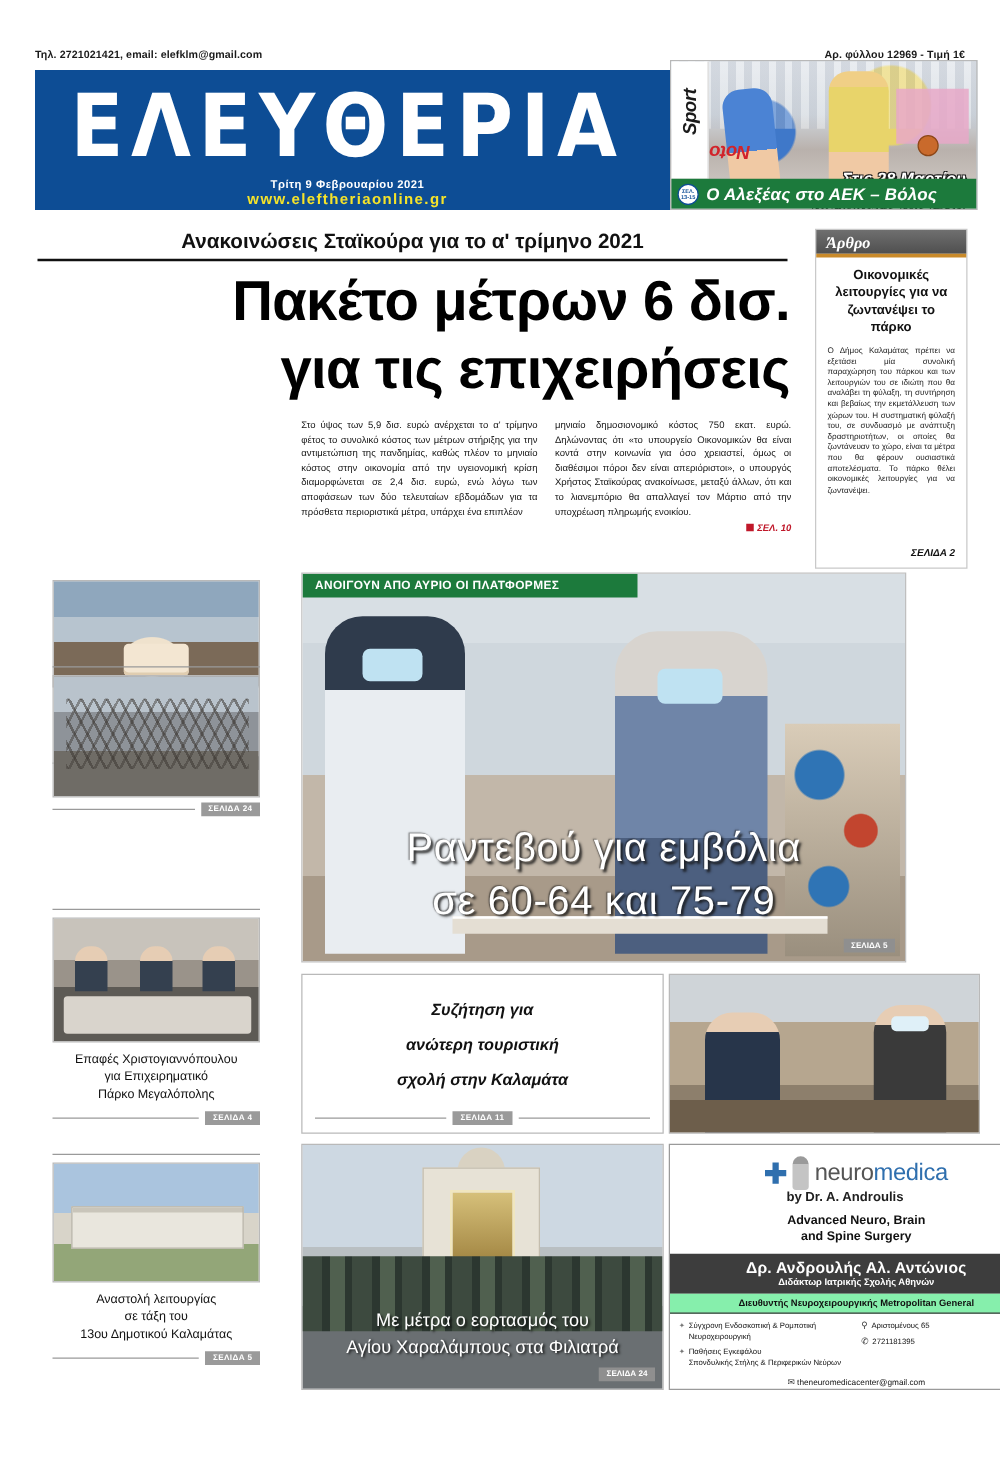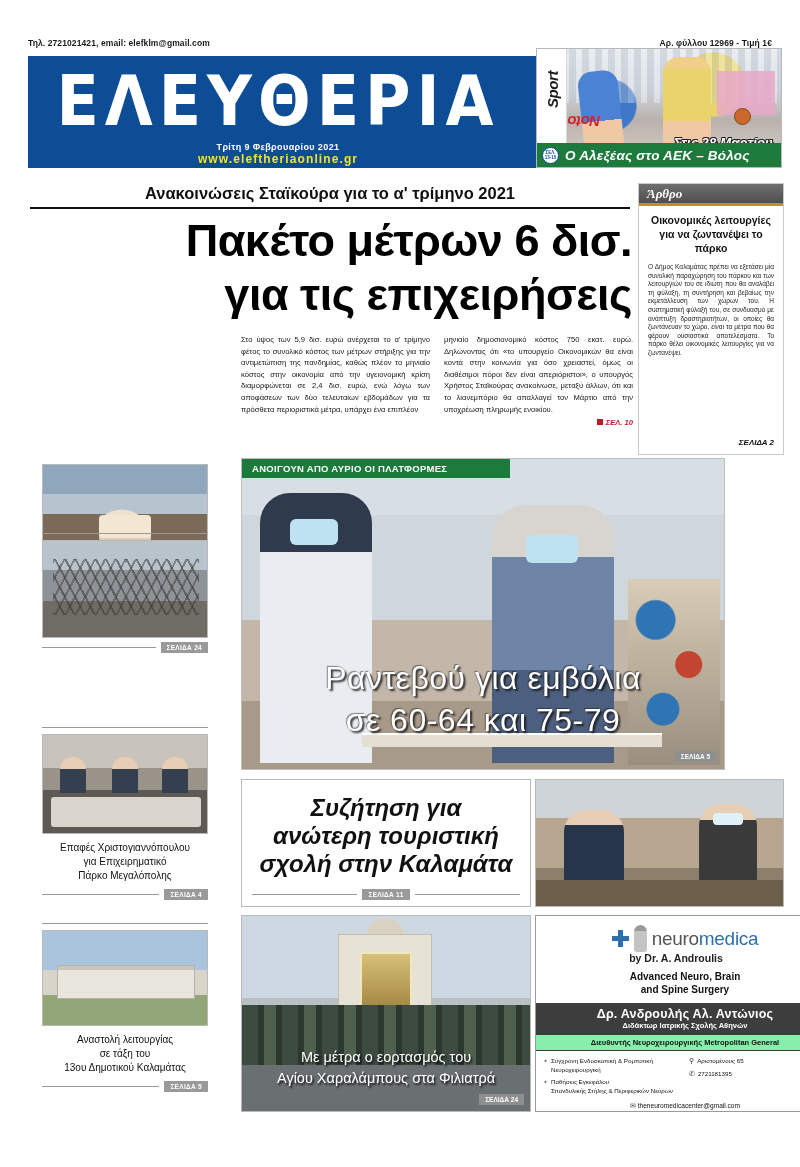--- a/index.html
+++ b/index.html
@@ -140,21 +140,21 @@
   .sel-inline {
     color: #c0182a; font-weight: bold; font-style: italic; white-space: nowrap;
   }
   .sel-inline .sq {
     display: inline-block; width: 6px; height: 6px; background: #c0182a;
     margin-right: 3px;
   }
 
   
   .arthro {
-    position: absolute; left: 638px; top: 183px; width: 146px; height: 272px;
+    position: absolute; left: 652px; top: 183px; width: 122px; height: 272px;
     border: 1px solid #c9c9c9; background: #fff;
   }
   .arthro-head {
     height: 22px; background: linear-gradient(180deg,#6f6f6f,#4f4f4f);
     border-bottom: 3px solid #c98a2a;
     display: flex; align-items: center; padding-left: 8px;
   }
   .arthro-head span {
     color: #fff; font-family: "Liberation Serif", serif;
     font-style: italic; font-weight: bold; font-size: 13px;
@@ -292,21 +292,21 @@
     padding: 2px 6px;
   }
 
   
   .tourism {
     position: absolute; left: 241px; top: 779px; width: 290px; height: 128px;
     border: 1px solid #b9b9b9; background: #fff;
   }
   .tourism-title {
     padding: 14px 10px 0; text-align: center; color: #111;
-    font-size: 24px; font-style: italic; font-weight: bold; line-height: 28px;
+    font-size: 13px; font-style: italic; font-weight: bold; line-height: 28px;
   }
   .tourism-foot {
     position: absolute; left: 10px; right: 10px; bottom: 6px;
     display: flex; align-items: center; gap: 5px;
   }
   .tourism-foot .rule { flex: 1; height: 1px; background: #9a9a9a; }
 
   .tour-photo {
     position: absolute; left: 535px; top: 779px; width: 249px; height: 128px;
     border: 1px solid #b9b9b9; overflow: hidden;

